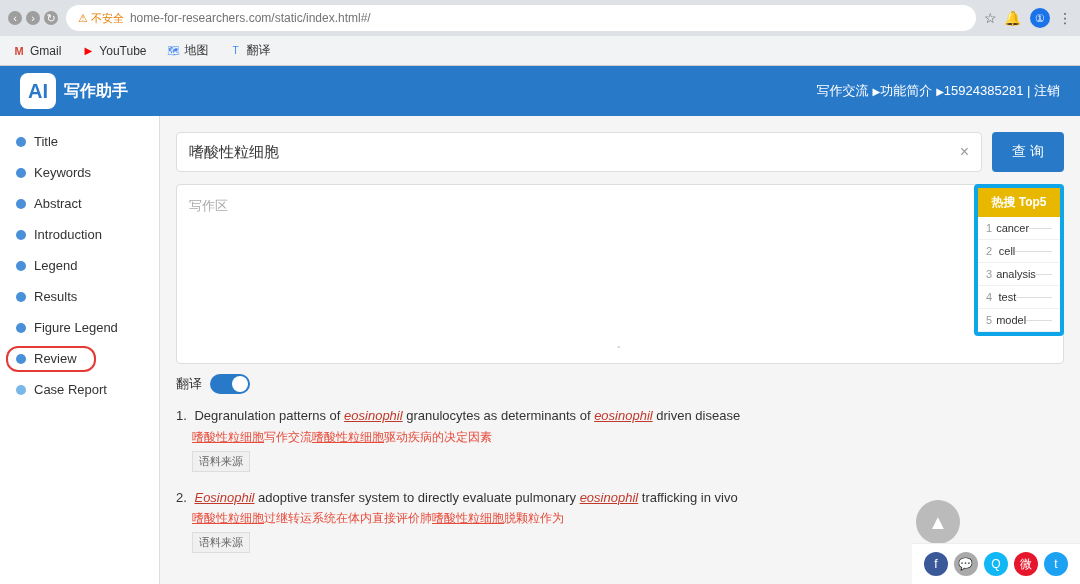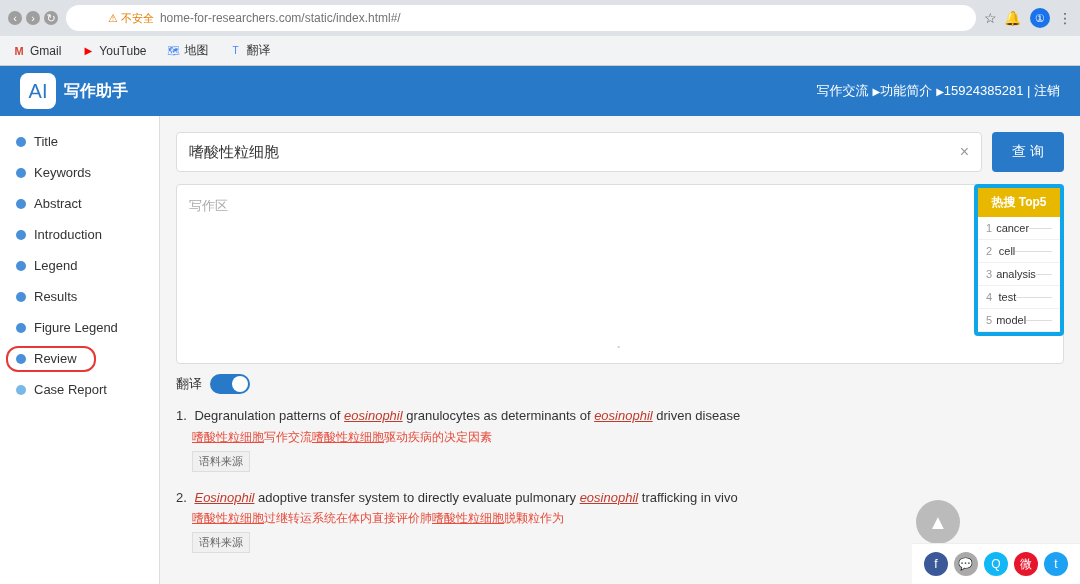--- a/index.html
+++ b/index.html
@@ -4,36 +4,36 @@
   <style>
     * { margin: 0; padding: 0; box-sizing: border-box; }
     body { font-family: Arial, sans-serif; font-size: 13px; background: #f0f0f0; width: 1080px; height: 584px; overflow: hidden; }
     .browser-bar { display: flex; align-items: center; height: 36px; padding: 0 8px; gap: 8px; background: #dee1e6; }
     .browser-controls { display: flex; gap: 4px; align-items: center; }
     .browser-btn { width: 14px; height: 14px; border-radius: 50%; display: flex; align-items: center; justify-content: center; font-size: 9px; cursor: pointer; }
     .browser-btn-back { background: #9e9e9e; color: white; font-size: 11px; }
     .browser-btn-fwd { background: #9e9e9e; color: white; font-size: 11px; }
     .browser-btn-refresh { background: #9e9e9e; color: white; font-size: 11px; }
     .address-bar { flex: 1; background: white; border-radius: 20px; height: 26px; display: flex; align-items: center; padding: 0 12px; font-size: 12px; color: #333; gap: 6px; }
-    .address-warning { color: #e67e00; font-size: 11px; margin-left: 30px; }
+    .address-warning { color: #e67e00; font-size: 11px; }
     .address-text { flex: 1; color: #737373; font-size: 12px; }
     .browser-icons { display: flex; gap: 8px; align-items: center; color: #555; font-size: 14px; }
     
     .bookmarks-bar { background: #f1f3f4; height: 30px; display: flex; align-items: center; padding: 0 8px; gap: 12px; border-bottom: 1px solid #ccc; }
     .bookmark-item { display: flex; align-items: center; gap: 4px; font-size: 12px; color: #333; cursor: pointer; padding: 2px 4px; }
     .bookmark-icon { width: 14px; height: 14px; display: flex; align-items: center; justify-content: center; font-size: 10px; }
     .gmail-icon { color: #d44638; font-weight: bold; font-size: 11px; }
     .youtube-icon { color: #ff0000; }
     .maps-icon { color: #4285f4; }
     .translate-icon { color: #4285f4; }
 
     
     .app-header { background: #2979c9; height: 50px; display: flex; align-items: center; justify-content: space-between; padding: 0 20px; }
     .app-logo { display: flex; align-items: center; gap: 8px; }
-    .logo-icon { background: white; color: #2979c9; font-weight: normal; font-size: 20px; width: 36px; height: 36px; display: flex; align-items: center; justify-content: center; border-radius: 8px; }
+    .logo-icon { background: white; color: #2979c9; font-weight: bold; font-size: 20px; width: 36px; height: 36px; display: flex; align-items: center; justify-content: center; border-radius: 8px; }
     .logo-text { color: white; font-size: 16px; font-weight: bold; }
     .header-nav { display: flex; align-items: center; color: white; font-size: 13px; }
     .header-nav-item { cursor: pointer; display: flex; align-items: center; gap: 4px; }
     .header-nav-arrow { font-size: 10px; }
 
     
     .main-layout { display: flex; height: calc(584px - 36px - 30px - 50px); }
 
     
     .sidebar { width: 160px; background: white; border-right: 1px solid #ddd; padding: 10px 0; flex-shrink: 0; }

